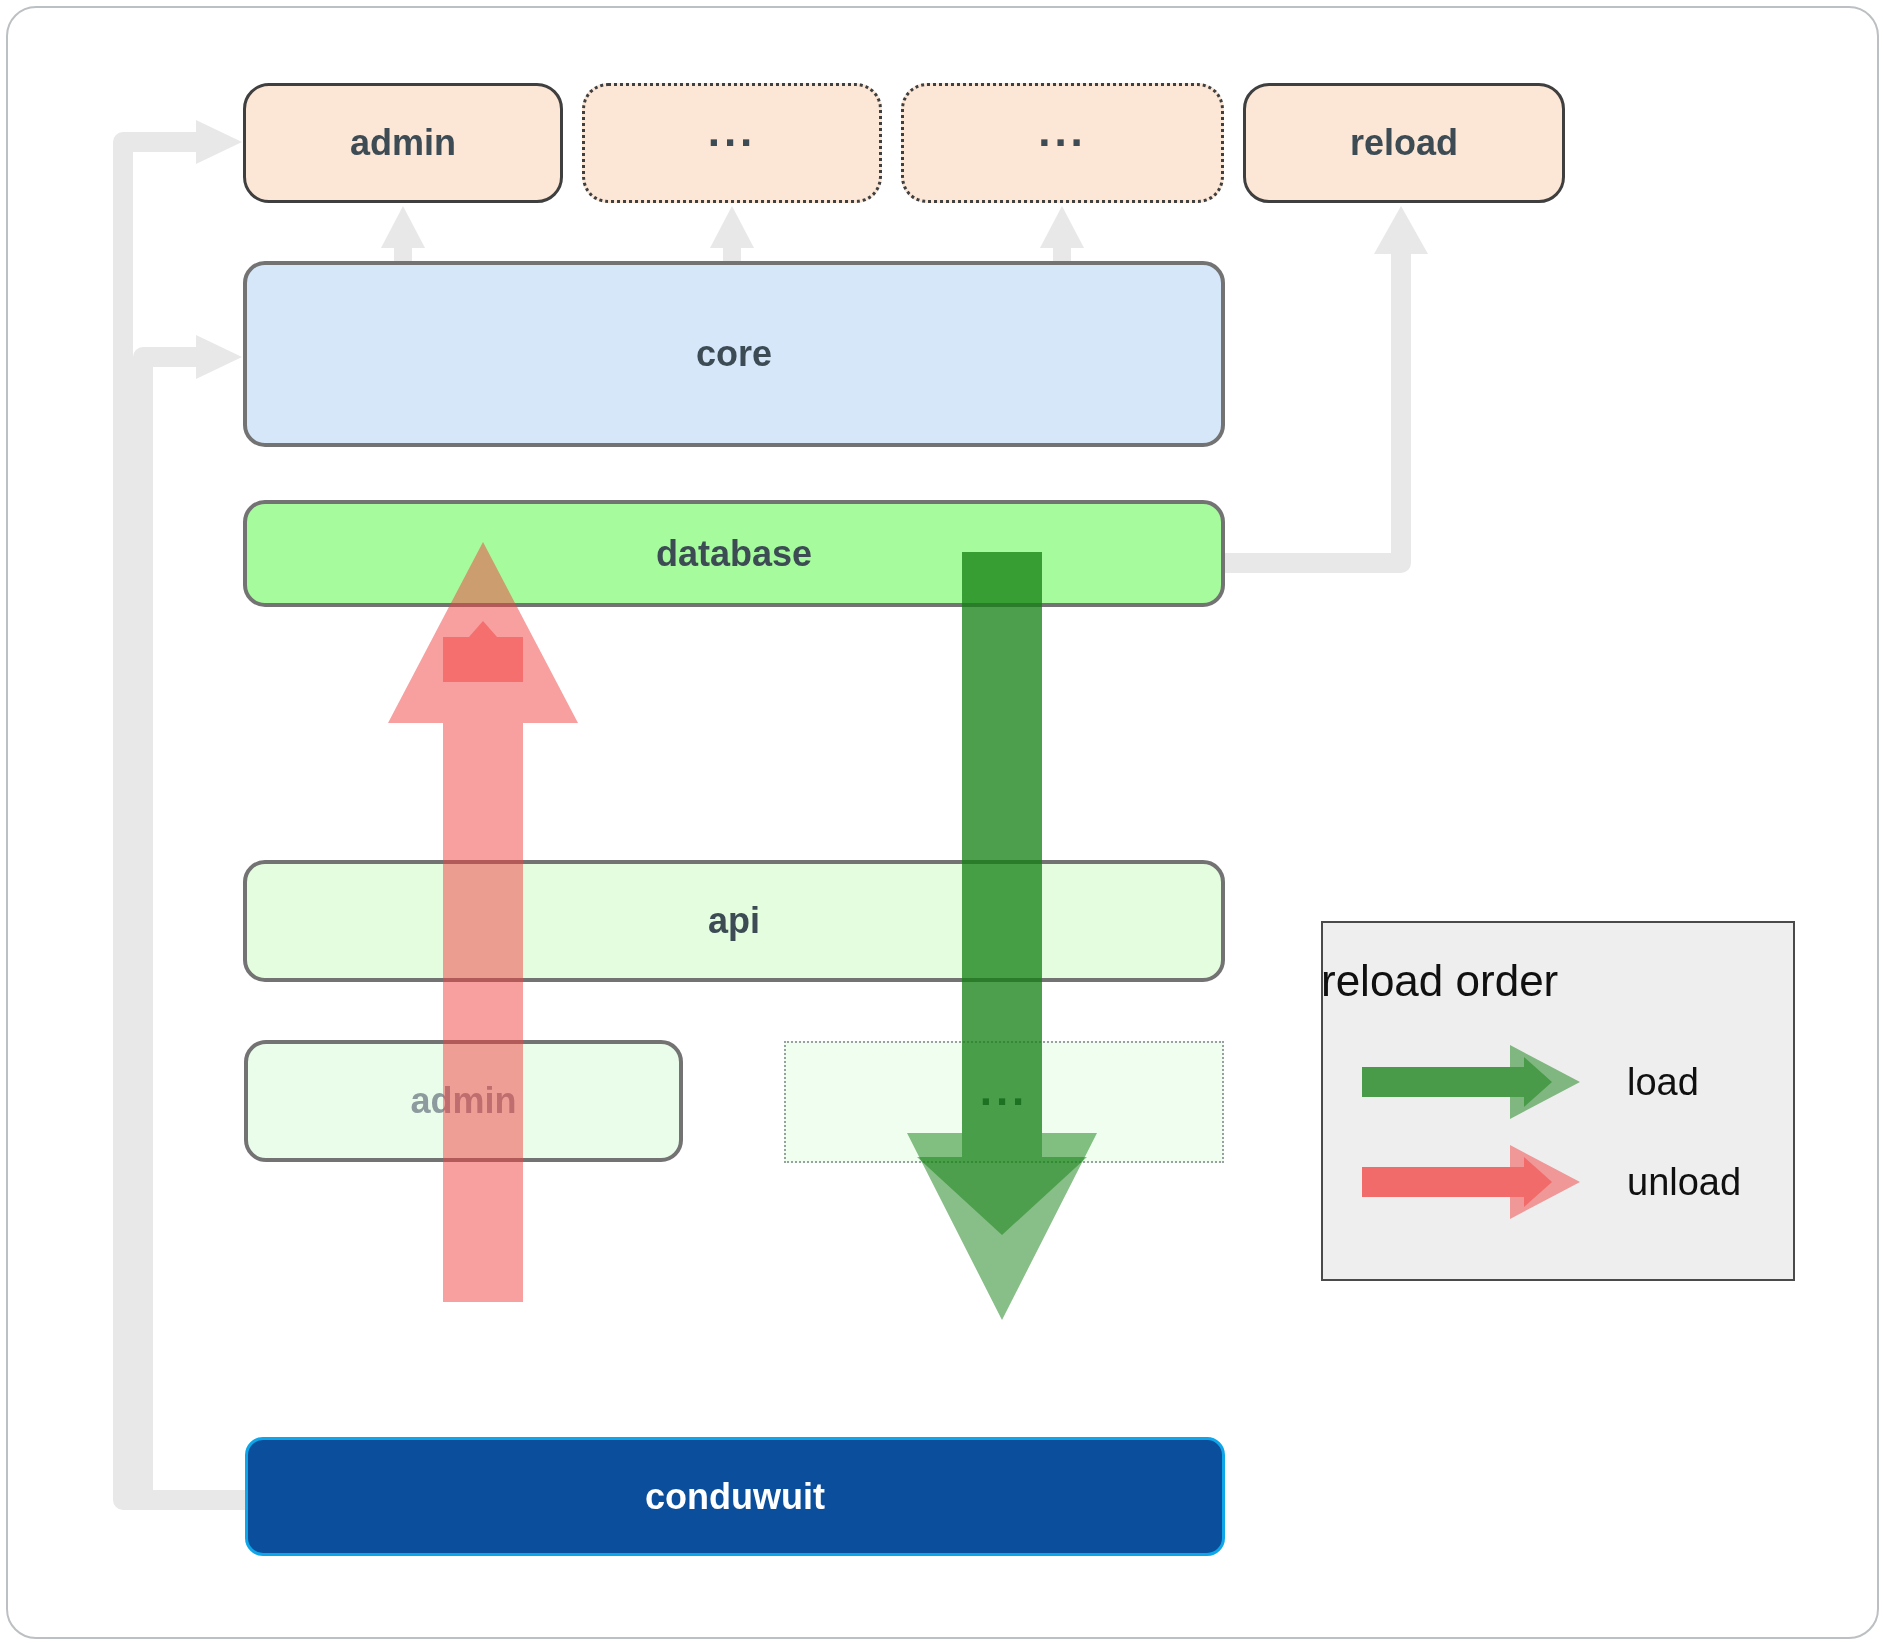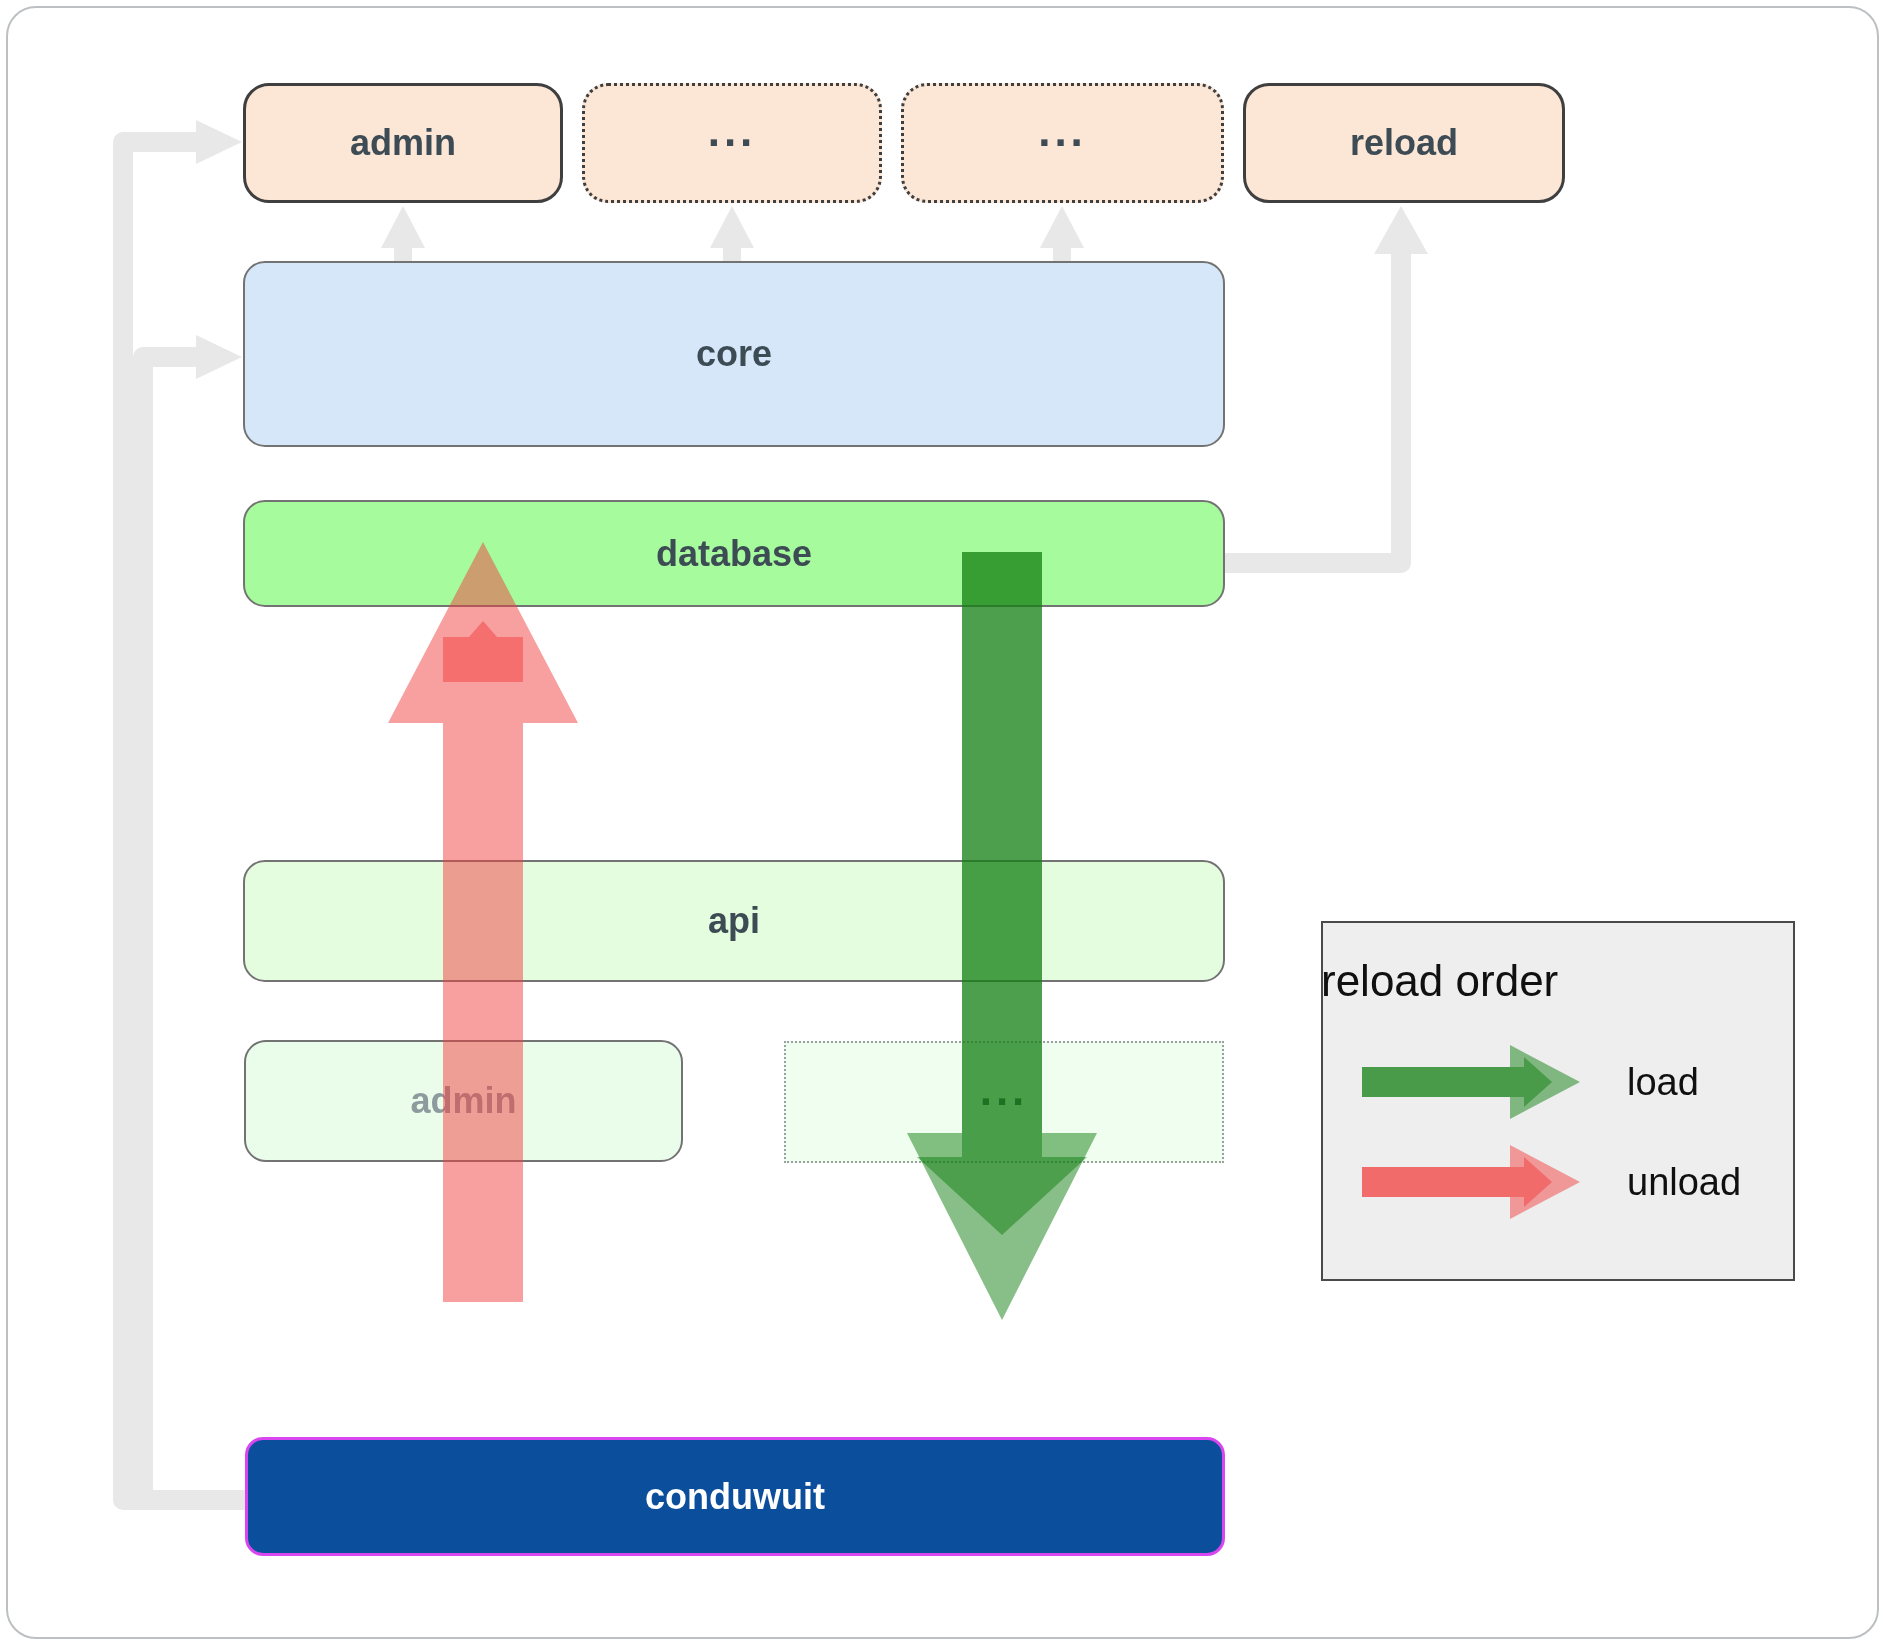--- a/index.html
+++ b/index.html
@@ -17,31 +17,31 @@
         box-sizing:border-box;font-size:36px;font-weight:bold;color:#3d4b54;z-index:1;}
   .dots{font-size:44px;letter-spacing:4px;transform:translateY(-12px);}
   
   .peach{background:#fce6d6;border:3px solid #3f3f3f;border-radius:26px;}
   .peach.dotted{border:3px dotted #3f3f3f;}
   .b-ruma   {left:243px;top:83px;width:320px;height:120px;}
   .b-more1  {left:582px;top:83px;width:300px;height:120px;}
   .b-more2  {left:901px;top:83px;width:323px;height:120px;}
   .b-rocksdb{left:1243px;top:83px;width:322px;height:120px;}
   
-  .layer{border:2px solid #737373;border-radius:22px;}
+  .layer{border:4px solid #737373;border-radius:22px;}
   .b-core    {left:243px;top:261px;width:982px;height:186px;background:#d6e7fa;}
   .b-database{left:243px;top:500px;width:982px;height:107px;background:#a6fb9d;}
   .b-service {left:243px;top:682px;width:982px;height:120px;background:#d3fcc9;}
   .b-api     {left:243px;top:860px;width:982px;height:122px;background:#e4fdde;}
   .b-admin   {left:244px;top:1040px;width:439px;height:122px;background:#eafdea;color:#8e9b9e;}
   .b-more3   {left:784px;top:1041px;width:440px;height:122px;background:#f0fef0;
               border:2px dotted #9aa0a2;color:#3d4b54;}
   .b-router  {left:243px;top:1223px;width:982px;height:119px;background:#ffffff;border-radius:20px;}
   .b-conduwuit{left:245px;top:1437px;width:980px;height:119px;background:#0b4f9c;
-               border:3px solid #d946ef;border-radius:18px;color:#ffffff;}
+               border:3px solid #0ea5e9;border-radius:18px;color:#ffffff;}
   
   #legend{position:absolute;left:1321px;top:921px;width:474px;height:360px;
           background:#eeeeee;border:2px solid #4a4a4a;box-sizing:border-box;z-index:1;}
   #legend-title{position:absolute;left:1321px;top:956px;width:426px;text-align:left;
                 font-size:44px;color:#101010;z-index:2;}
   .legend-label{position:absolute;left:1627px;height:48px;display:flex;align-items:center;
                 font-size:38px;color:#101010;z-index:2;}
   #legend-load{top:1058px;}
   #legend-unload{top:1158px;}
 </style>

